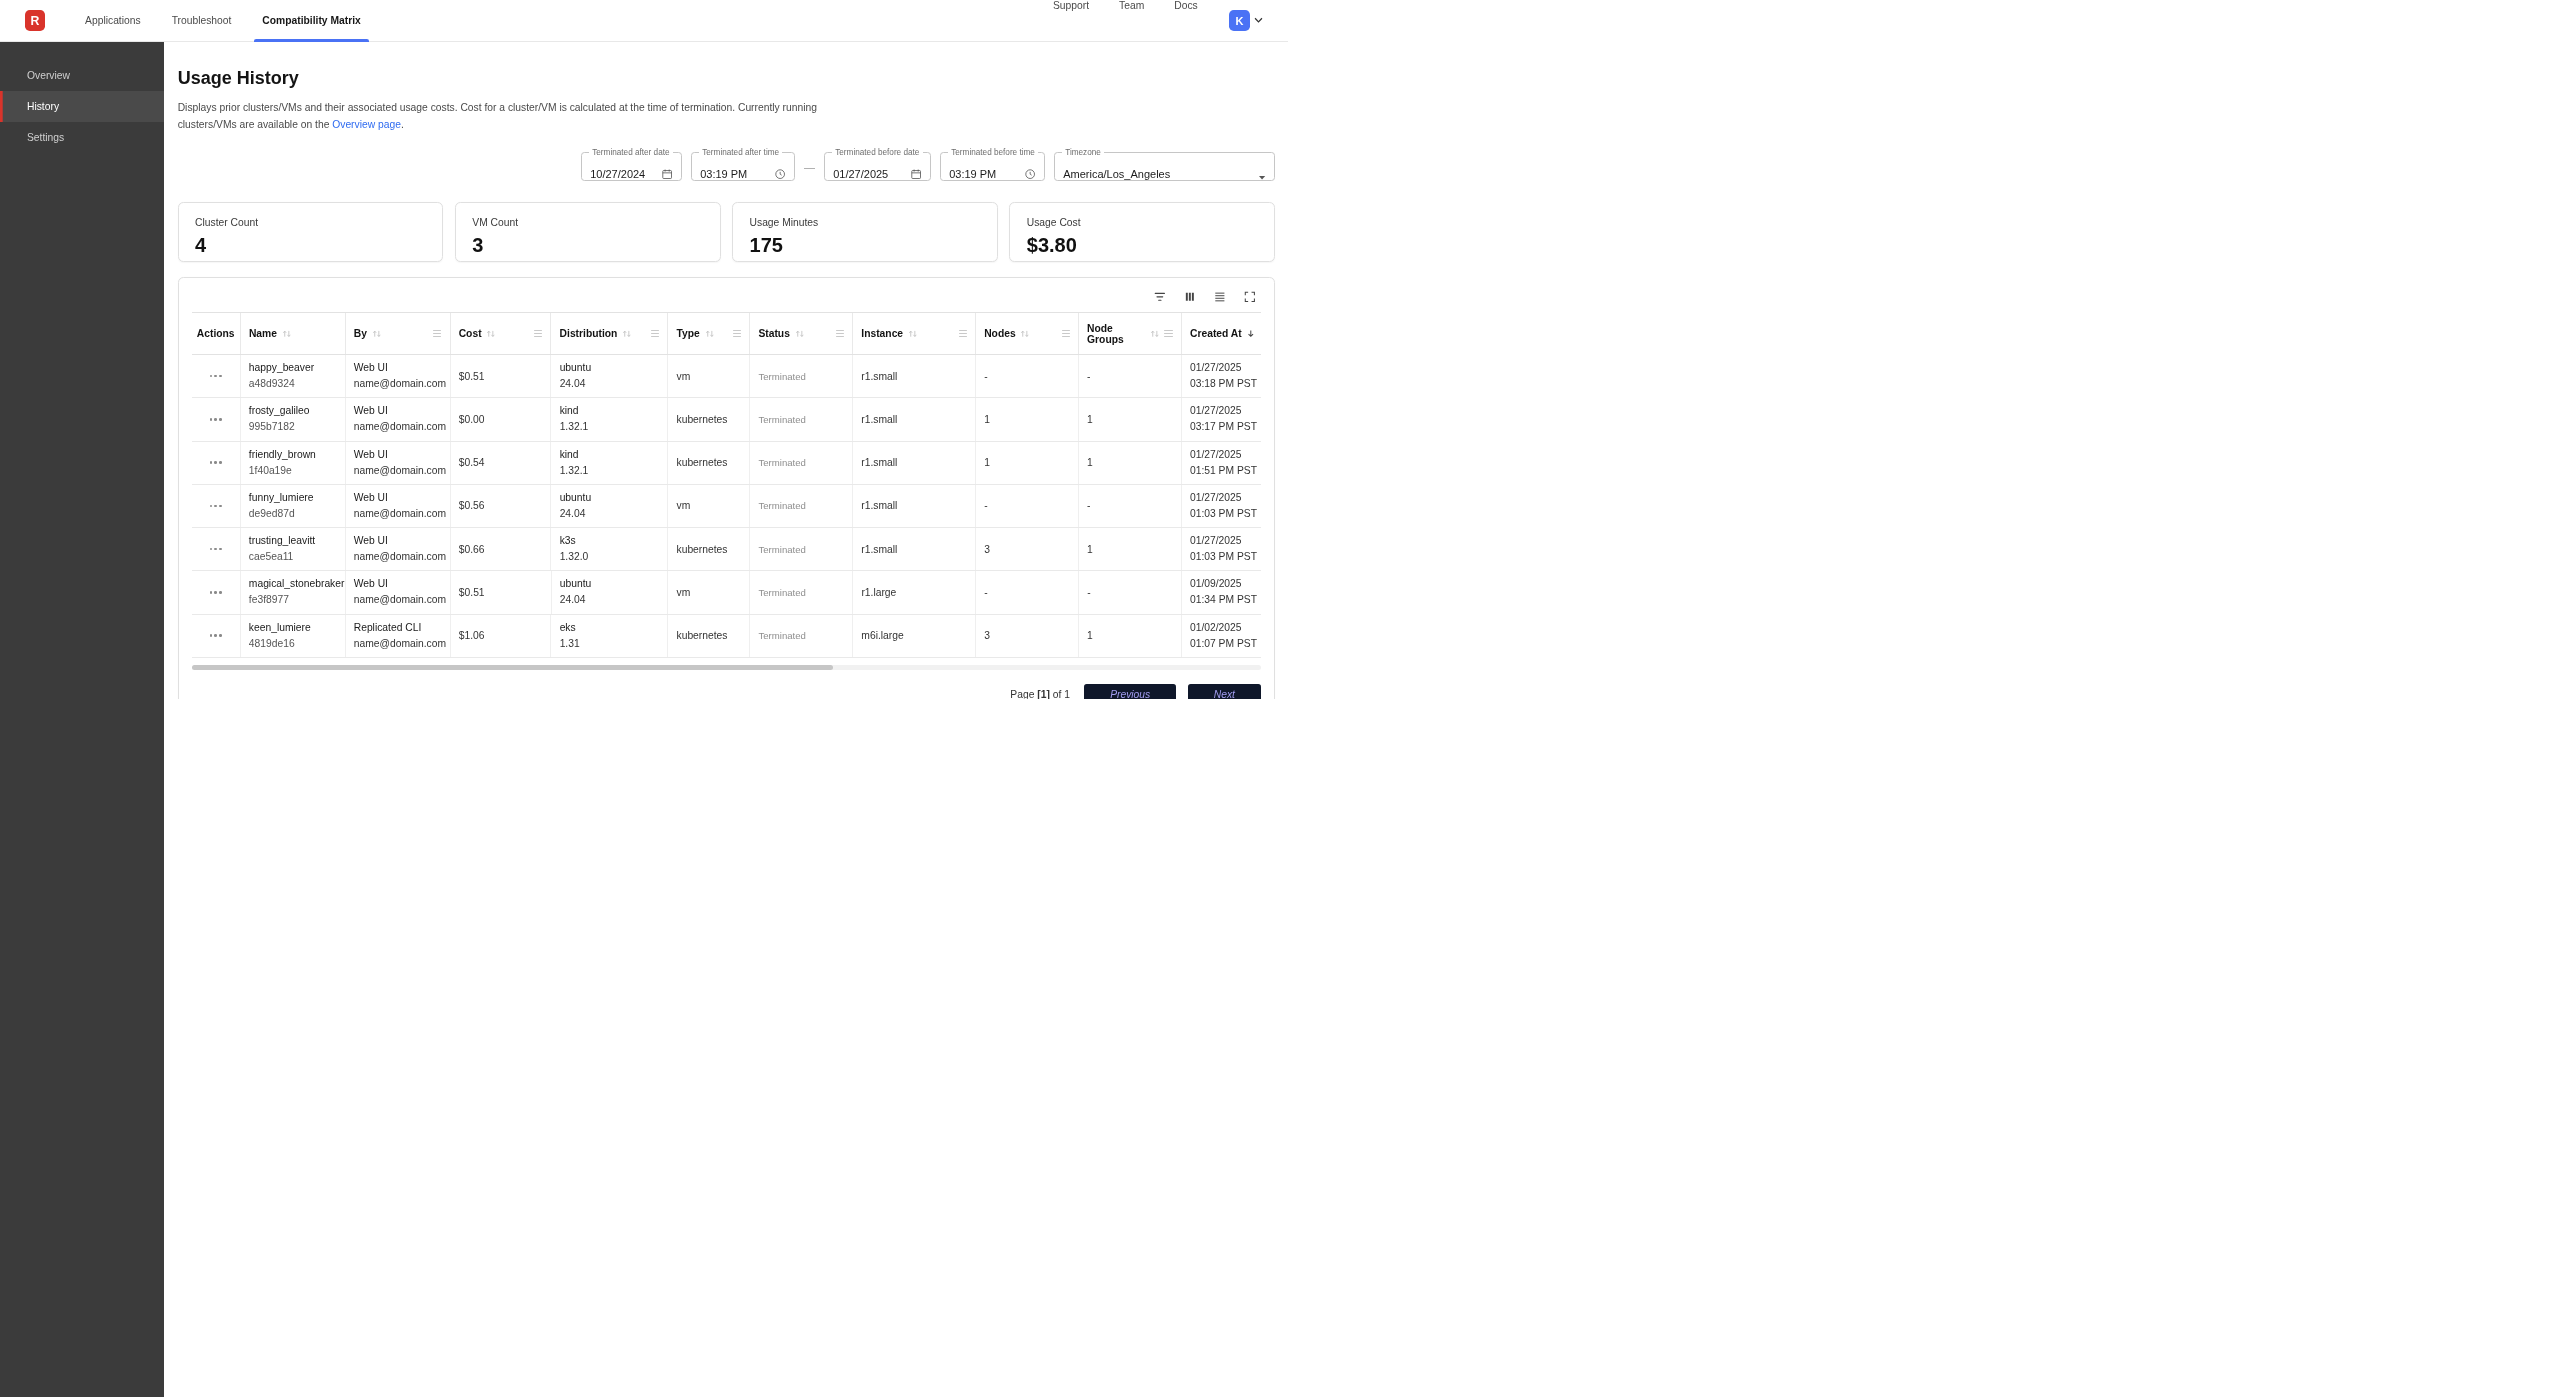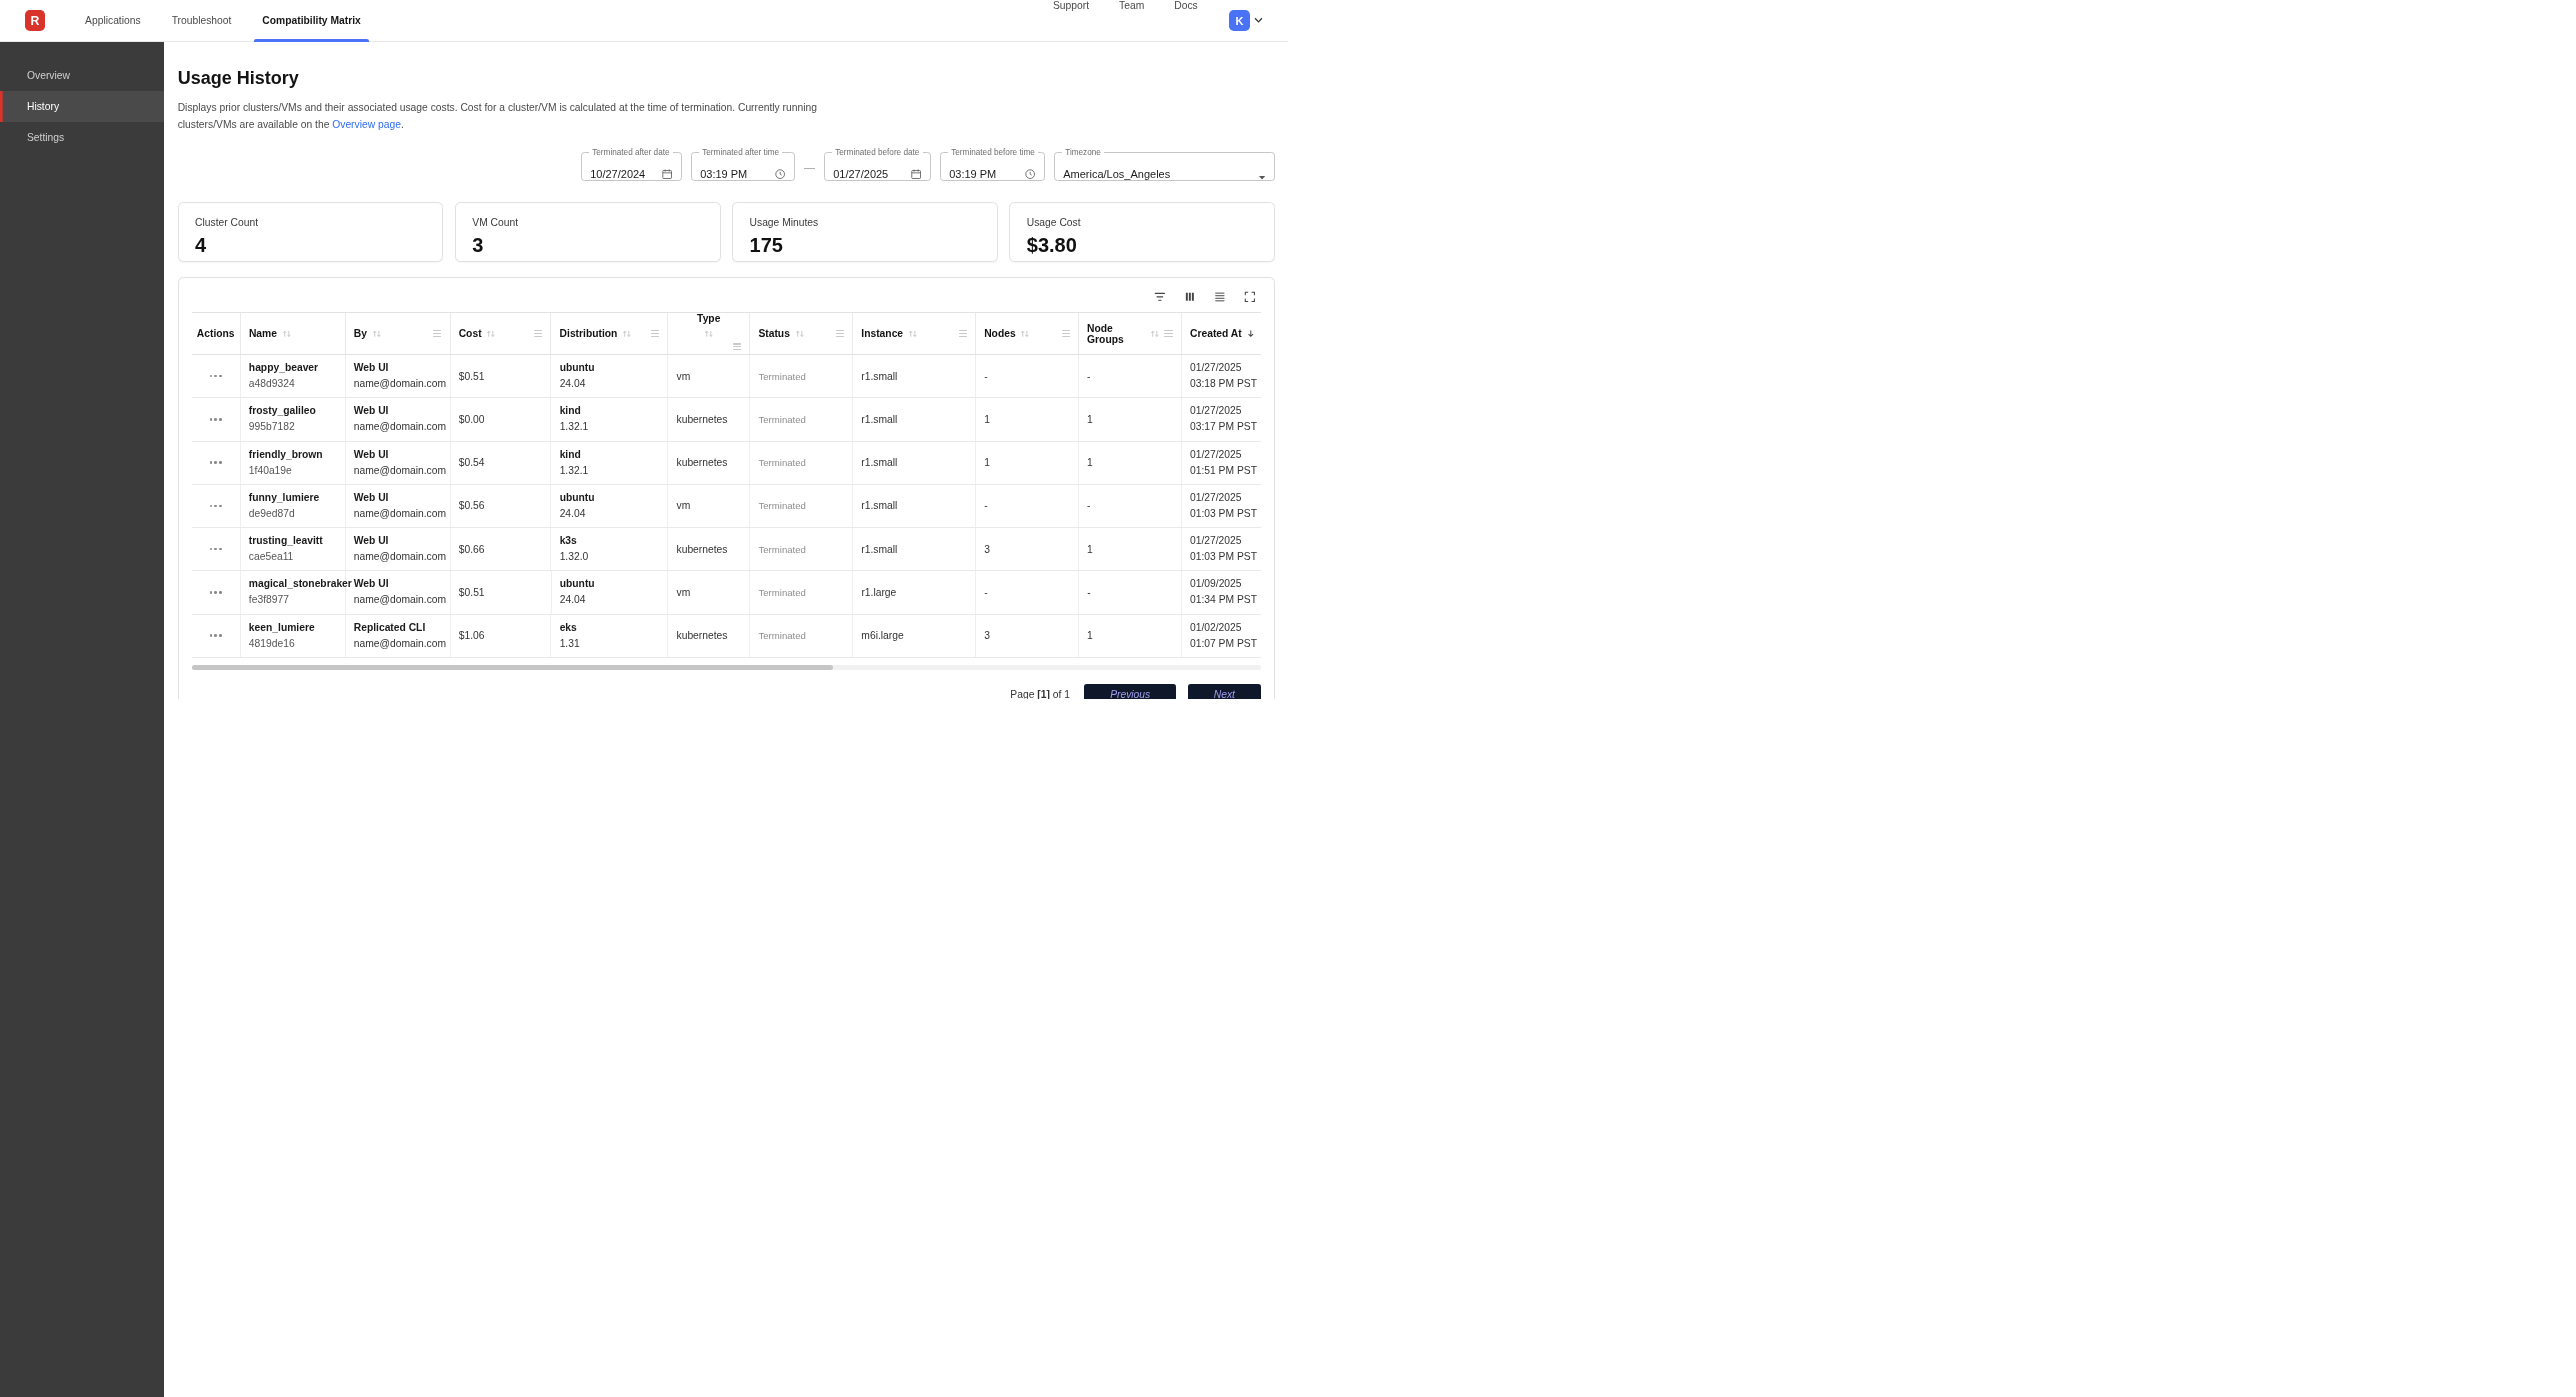--- a/index.html
+++ b/index.html
@@ -66,21 +66,21 @@
   .hcell { display: flex; align-items: center; gap: 4.8px; padding: 0 8.2px;
     border-right: 0.7px solid #e9e9e9; font-size: 10.3px; font-weight: 700; color: #131313; cursor: pointer; }
   .hcell.center { justify-content: center; }
   .colmenu { margin-left: auto; display: flex; flex-direction: column; gap: 1.4px; cursor: pointer; }
   .colmenu i { width: 8.2px; height: 1.4px; background: #c9c9c9; border-radius: 0.7px; }
 
   .grow { display: flex; width: 1106px; min-height: 42px; border-bottom: 0.7px solid #e9e9e9; }
   .bcell { display: flex; flex-direction: column; justify-content: center; padding: 6.2px 8.2px;
     border-right: 0.7px solid #efefef; font-size: 10.3px; color: #333; }
   .bcell.center { align-items: center; }
-  .l1 { font-weight: 700; color: #1a1a1a; line-height: 1.35; white-space: nowrap; }
+  .l1 { font-weight: 400; color: #1a1a1a; line-height: 1.35; white-space: nowrap; }
   .l1.normal { font-weight: 400; color: #333; }
   .l2 { margin-top: 2.1px; line-height: 1.35; color: #333; white-space: nowrap; }
   .l2.dim { color: #555; }
   .status { font-size: 9.6px; color: #8f8f8f; }
   .dots { display: inline-flex; gap: 2.1px; cursor: pointer; padding: 2.7px; }
   .dots i { width: 2.7px; height: 2.7px; border-radius: 50%; background: #8a8a8a; }
 
   .hscroll { margin-top: 6.8px; height: 5.5px; background: #f1f1f1; border-radius: 2.7px; position: relative; }
   .hscroll .thumb { position: absolute; left: 0; top: 0; height: 5.5px; width: 60%;
     background: #c6c6c6; border-radius: 2.7px; cursor: pointer; }
@@ -277,21 +277,21 @@
                 <path d="M4 11.2V3.2M1.9 5.5L4 3.1l2.1 2.4" stroke="#c2c2c2" stroke-width="1.3"></path>
                 <path d="M10 2.8v8m2.1-2.3L10 10.9 7.9 8.5" stroke="#c2c2c2" stroke-width="1.3"></path>
               </svg>
             </span>
             <span class="colmenu">
               <i></i>
               <i></i>
               <i></i>
             </span>
           </div>
-          <div class="hcell" style="width: 82px; flex-direction: column;">
+          <div class="hcell" style="width: 82px;">
             <span class="hlabel">Type</span>
             <span style="display:flex">
               <svg width="9.6" height="9.6" viewBox="0 0 14 14" fill="none">
                 <path d="M4 11.2V3.2M1.9 5.5L4 3.1l2.1 2.4" stroke="#c2c2c2" stroke-width="1.3"></path>
                 <path d="M10 2.8v8m2.1-2.3L10 10.9 7.9 8.5" stroke="#c2c2c2" stroke-width="1.3"></path>
               </svg>
             </span>
             <span class="colmenu">
               <i></i>
               <i></i>

